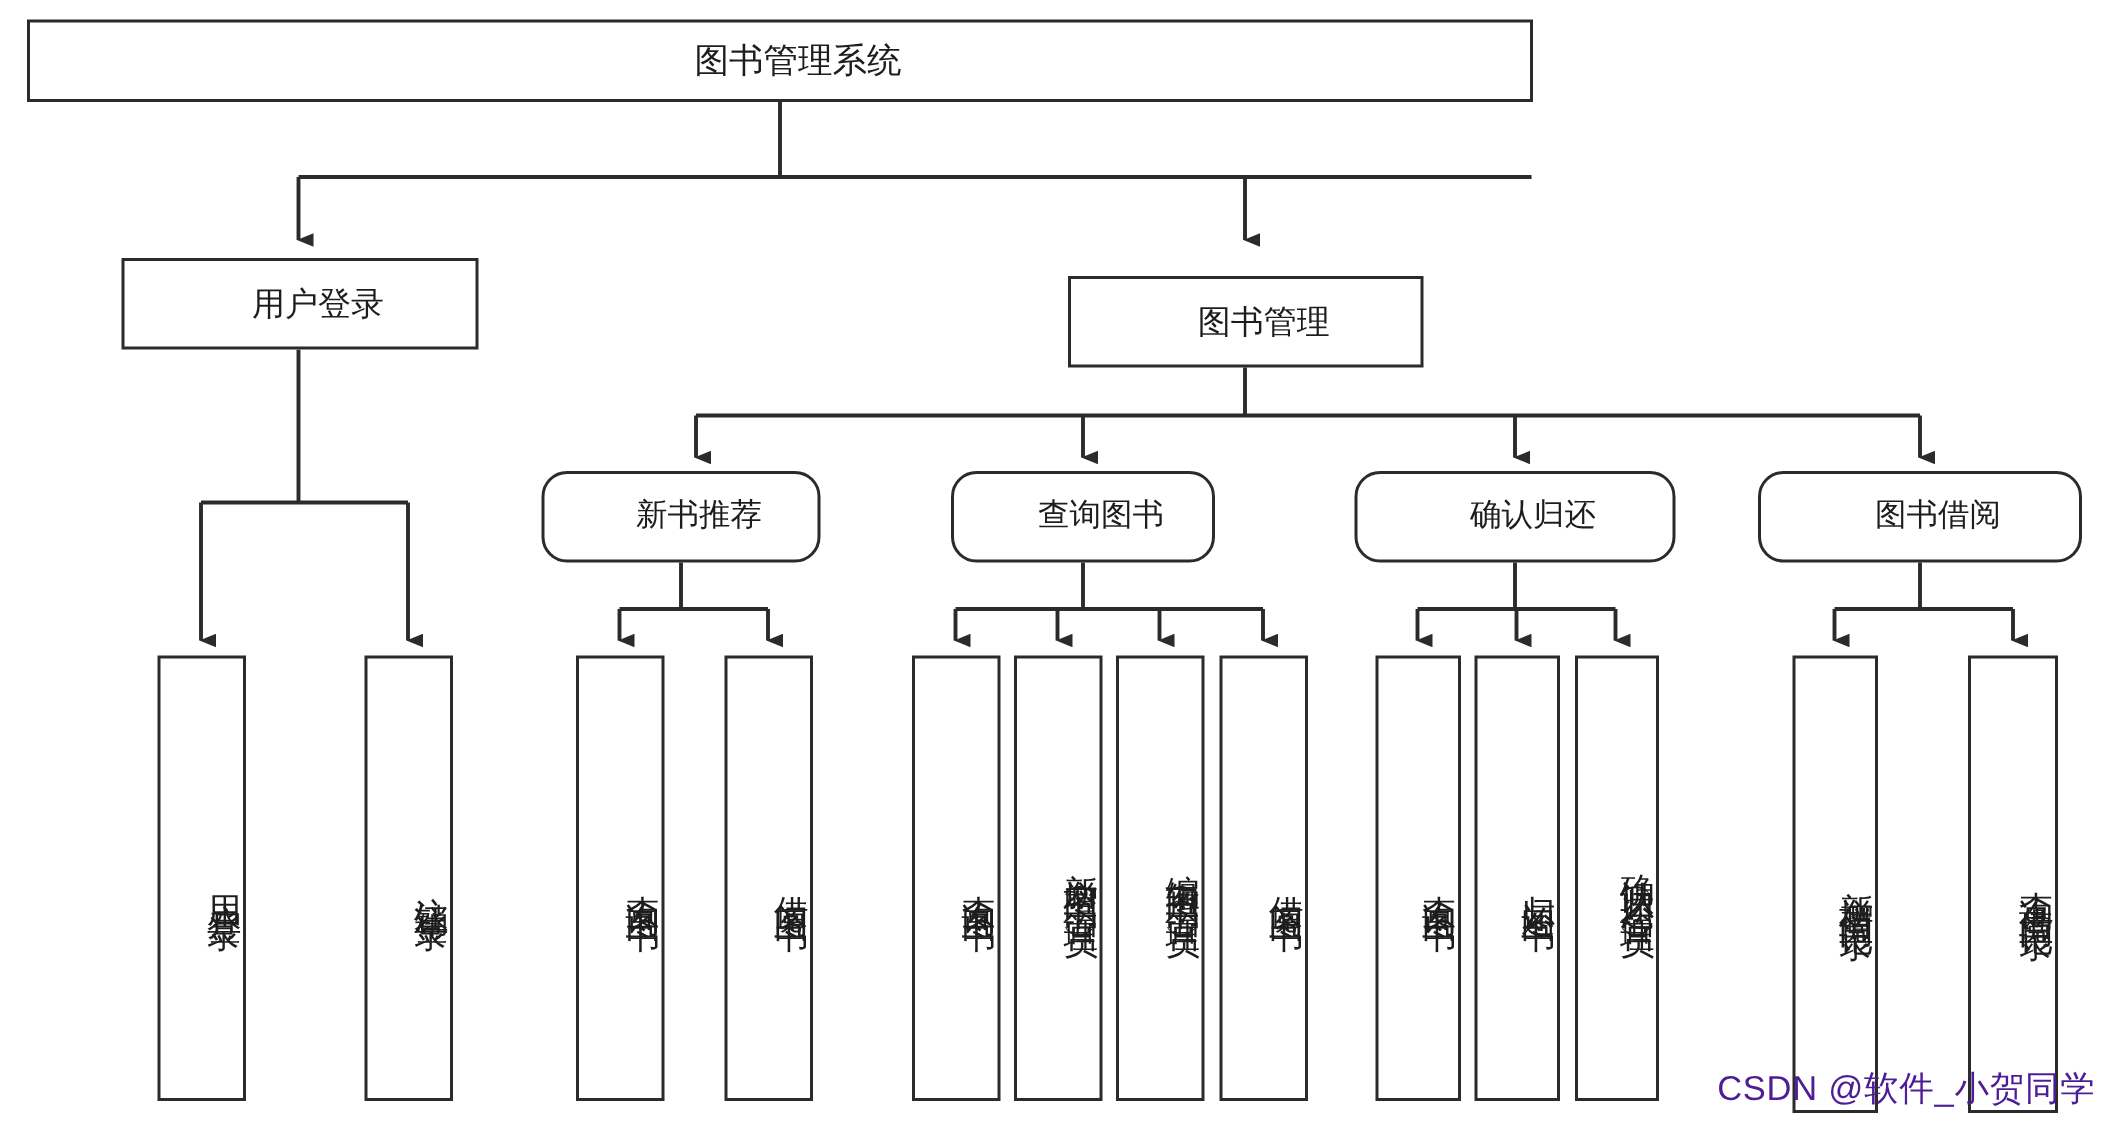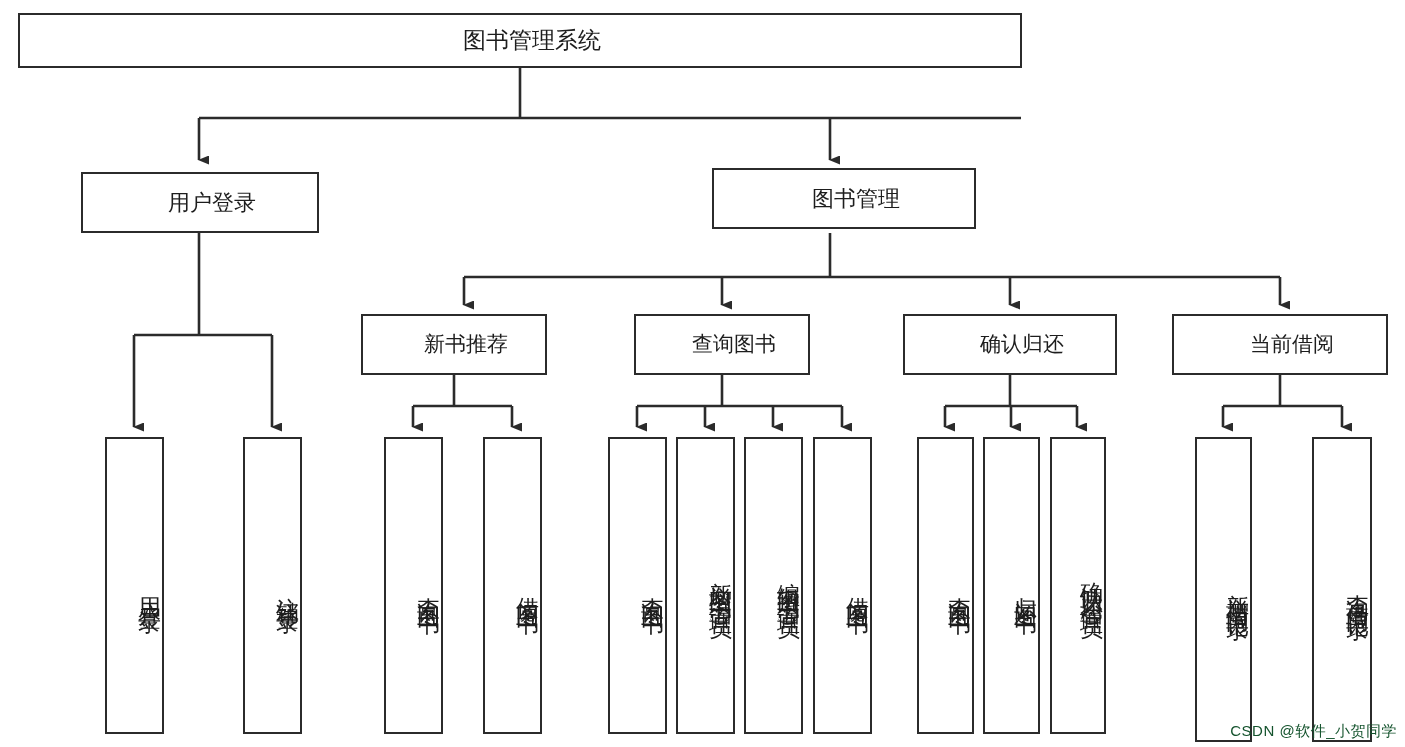--- a/index.html
+++ b/index.html
@@ -18,38 +18,38 @@
     border:2px solid #2b2b2b;
     background:#ffffff;
     display:flex;
     align-items:center;
     justify-content:center;
     color:#1d1d1d;
     padding-left:24px;
   }
   .node.root{font-size:23px;}
   .node.lvl2{font-size:22px;}
-  .node.lvl3{font-size:21px;}
+  .node.lvl3{font-size:21px;border-radius:17px;}
   .node.leaf{
     writing-mode:vertical-rl;
     text-orientation:upright;
     letter-spacing:5px;
     font-size:23px;
     padding-top:6px;
     align-items:flex-start;
     justify-content:center;
   }
   .node.leaf.tall{padding-top:2px;}
   .label{line-height:1.05;white-space:nowrap;}
 
   #watermark{
     position:absolute;
     right:8px;bottom:6px;
-    font-size:15px;
-    color:#14532d;
+    font-size:23px;
+    color:#4c1d95;
     letter-spacing:0.5px;
     white-space:nowrap;
   }
 </style>
 </head>
 <body>
 
 <div id="canvas">
 
   <svg id="wires" viewBox="0 0 1405 747">
@@ -102,35 +102,35 @@
     </g>
   </svg>
 
   <div class="node root" style="left:18px;top:13px;width:1004px;height:55px;">
     <span class="label">图书管理系统</span>
   </div>
 
   <div class="node lvl2" style="left:81px;top:172px;width:238px;height:61px;">
     <span class="label">用户登录</span>
   </div>
-  <div class="node lvl2" style="left:712px;top:168px;width:264px;height:61px;font-family:Liberation Serif, serif;">
+  <div class="node lvl2" style="left:712px;top:184px;width:237px;height:61px;font-family:Liberation Serif, serif;">
     <span class="label">图书管理</span>
   </div>
 
   <div class="node lvl3" style="left:361px;top:314px;width:186px;height:61px;">
     <span class="label">新书推荐</span>
   </div>
   <div class="node lvl3" style="left:634px;top:314px;width:176px;height:61px;">
     <span class="label">查询图书</span>
   </div>
   <div class="node lvl3" style="left:903px;top:314px;width:214px;height:61px;">
     <span class="label">确认归还</span>
   </div>
   <div class="node lvl3" style="left:1172px;top:314px;width:216px;height:61px;">
-    <span class="label">当前借阅</span>
+    <span class="label">图书借阅</span>
   </div>
 
   <div class="node leaf" style="left:105px;top:437px;width:59px;height:297px;">
     <span class="label">用户登录</span>
   </div>
   <div class="node leaf" style="left:243px;top:437px;width:59px;height:297px;">
     <span class="label">注销登录</span>
   </div>
 
   <div class="node leaf" style="left:384px;top:437px;width:59px;height:297px;">

